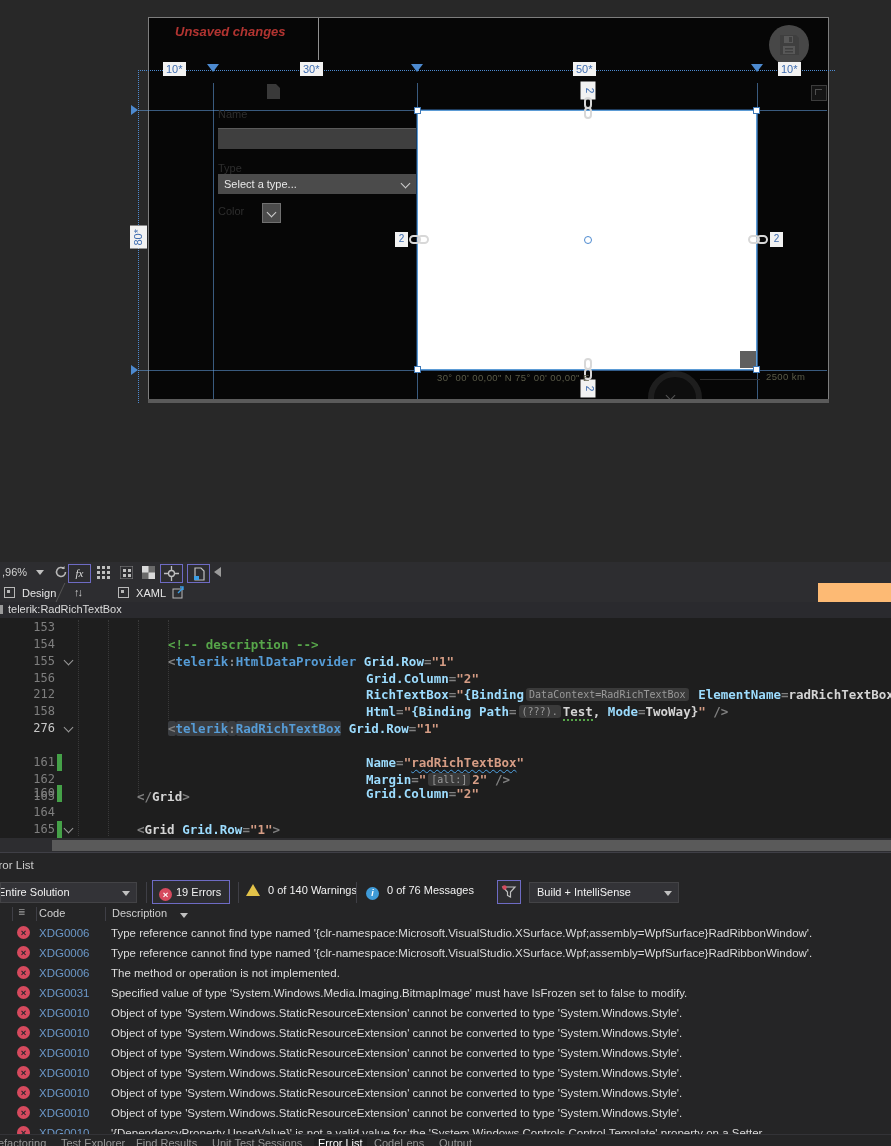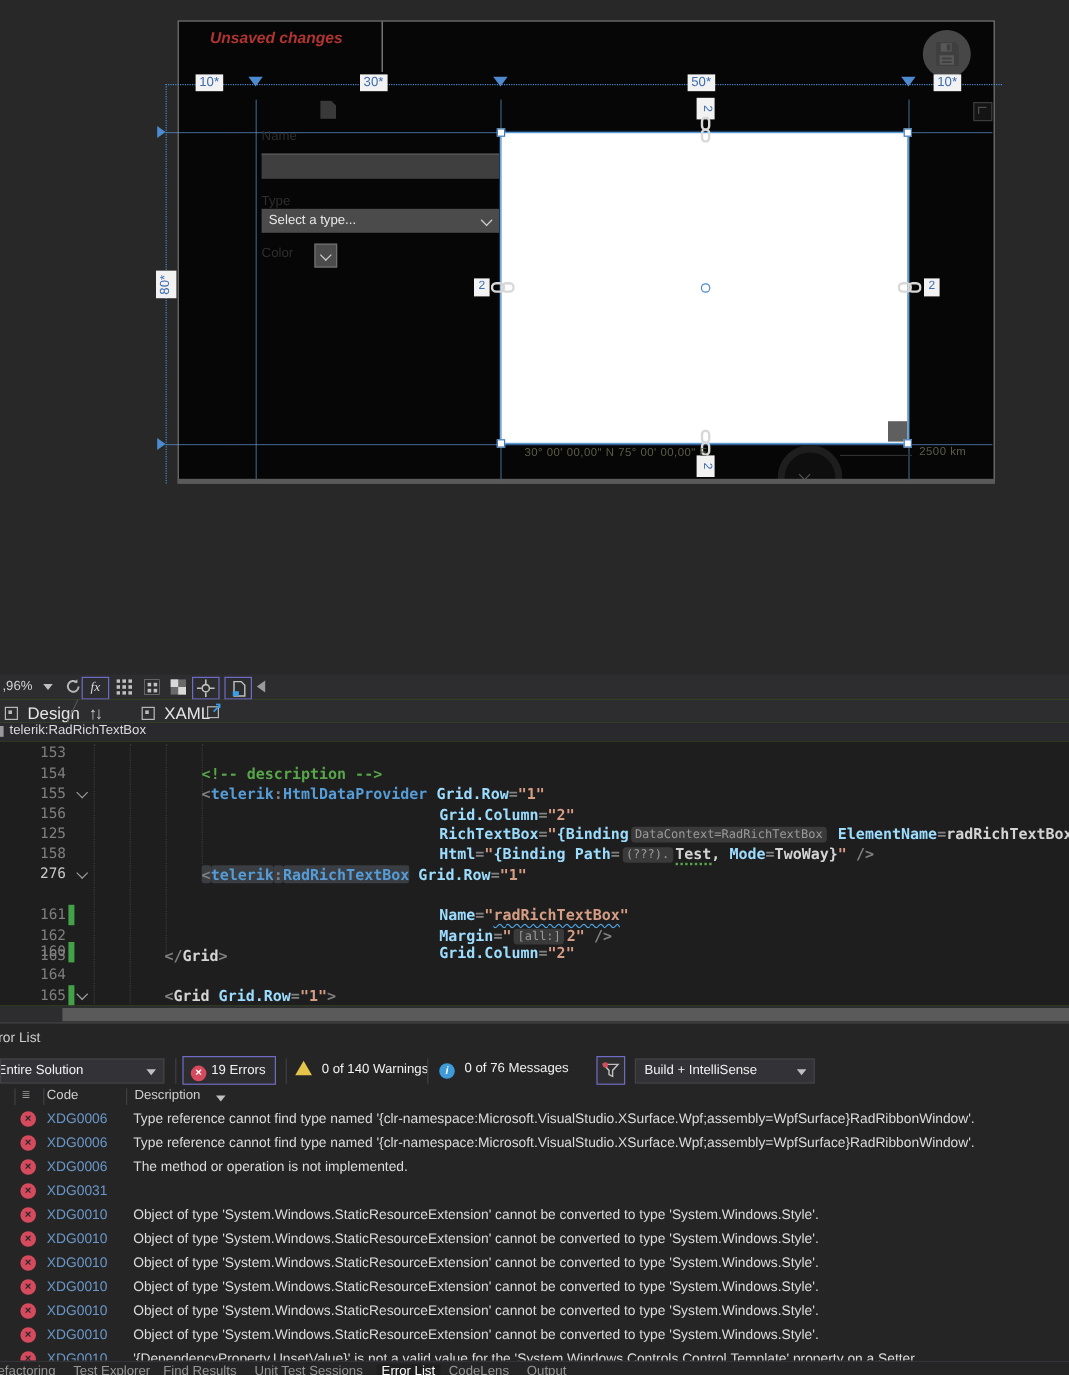--- a/index.html
+++ b/index.html
@@ -1,16 +1,16 @@
 <!DOCTYPE html>
 <html><head>
 <meta charset="utf-8">
 <style>
   html,body{margin:0;padding:0;background:#1b1b1b;}
-  #root{position:relative;width:891px;height:1146px;overflow:hidden;background:#4d7c0f;
+  #root{position:relative;width:891px;height:1146px;overflow:hidden;background:#fdba74;
         font-family:"Liberation Sans",sans-serif;-webkit-font-smoothing:antialiased;}
   .abs{position:absolute;}
 
   
   #artboard{position:absolute;left:0;top:0;width:891px;height:563px;background:#282828;}
   #dwin{position:absolute;left:148px;top:17px;width:679px;height:384px;background:#060606;border:1px solid #7d7d7d;}
   #unsaved{position:absolute;left:175px;top:24px;color:#b23431;font-style:italic;font-weight:bold;font-size:13px;}
   #titlesep{position:absolute;left:318px;top:18px;width:1px;height:42px;background:#909090;}
   #savecircle{position:absolute;left:769px;top:25px;width:40px;height:40px;border-radius:50%;background:rgba(150,150,150,.45);}
   .doth{border-top:1px dotted #4d8ad0;}
@@ -43,21 +43,21 @@
 
   
   #dtoolbar{position:absolute;left:0;top:562px;width:891px;height:21px;background:#2d2d30;color:#c8c8c8;}
   .tbtxt{position:absolute;font-size:11px;color:#d2d2d2;}
   .pbox{position:absolute;width:23px;height:19px;border:1px solid #6e6bc4;box-sizing:border-box;text-align:center;}
   .caret{display:inline-block;width:0;height:0;border-left:4px solid transparent;border-right:4px solid transparent;border-top:5px solid #c0c0c0;}
   .tri-l{width:0;height:0;border-top:5px solid transparent;border-bottom:5px solid transparent;border-right:7px solid #9a9a9a;}
   #dscroll{position:absolute;left:800px;top:564px;width:91px;height:15px;background:#5a5a5a;}
 
   
-  #viewtabs{position:absolute;left:0;top:583px;width:891px;height:19px;background:#2d2d30;color:#e6e6e6;font-size:14px;text-decoration:underline;}
+  #viewtabs{position:absolute;left:0;top:583px;width:818px;height:19px;background:#2d2d30;color:#e6e6e6;font-size:11px;text-decoration:underline;}
   .vicon{display:inline-block;width:9px;height:9px;border:1px solid #b8b8b8;position:relative;top:1px;}
   .vicon:before{content:"";position:absolute;left:2px;top:2px;width:3px;height:3px;background:#b8b8b8;}
   #tabslant{position:absolute;left:60px;top:0px;width:1px;height:19px;background:#565656;transform:skewX(-25deg);}
 
   
   #breadcrumb{position:absolute;left:0;top:602px;width:891px;height:16px;background:#2a2a2e;color:#dcdcdc;font-size:11px;}
   #bc-mark{position:absolute;left:0;top:3px;width:3px;height:9px;background:#9a9a9a;}
 
   
   #editor{position:absolute;left:0;top:618px;width:891px;height:220px;background:#1e1e1e;overflow:hidden;
@@ -320,21 +320,21 @@
     <span class="code" style="left: 168px;"><span class="p">&lt;</span><span class="t">telerik</span><span class="p">:</span><span class="t">HtmlDataProvider</span><span class="w"> </span><span class="a">Grid.Row</span><span class="p">=</span><span class="s">"1"</span></span>
   </div>
         <div class="cl" style="top: 51.55px;">
 
     <span class="ln">156</span>
 
     <span class="code" style="left: 366px;"><span class="a">Grid.Column</span><span class="p">=</span><span class="s">"2"</span></span>
   </div>
         <div class="cl" style="top: 68.4px;">
 
-    <span class="ln">125</span>
+    <span class="ln">212</span>
 
     <span class="code" style="left: 366px;"><span class="a">RichTextBox</span><span class="p">=</span><span class="s">"</span><span class="a">{Binding</span><span class="h">DataContext=RadRichTextBox</span><span class="w"> </span><span class="a">ElementName</span><span class="p">=</span><span class="w">radRichTextBox</span></span>
   </div>
         <div class="cl" style="top: 85.25px;">
 
     <span class="ln">158</span>
 
     <span class="code" style="left: 366px;"><span class="a">Html</span><span class="p">=</span><span class="s">"</span><span class="a">{Binding</span><span class="w"> </span><span class="a">Path</span><span class="p">=</span><span class="h">(???).</span><span class="w sqg">Test</span><span class="w">, </span><span class="a">Mode</span><span class="p">=</span><span class="w">TwoWay}</span><span class="s">"</span><span class="p"> /&gt;</span></span>
   </div>
         <div class="cl sel" style="top: 102.1px;">
@@ -446,20 +446,21 @@
     <span class="edesc">Type reference cannot find type named '{clr-namespace:Microsoft.VisualStudio.XSurface.Wpf;assembly=WpfSurface}RadRibbonWindow'.</span>
   </div>
         <div class="erow" style="top: 40px;">
     <span class="errdot">×</span>
     <span class="ecode">XDG0006</span>
     <span class="edesc">The method or operation is not implemented.</span>
   </div>
         <div class="erow" style="top: 60px;">
     <span class="errdot">×</span>
     <span class="ecode">XDG0031</span>
+    <span class="edesc">Specified value of type 'System.Windows.Media.Imaging.BitmapImage' must have IsFrozen set to false to modify.</span>
   </div>
         <div class="erow" style="top: 80px;">
     <span class="errdot">×</span>
     <span class="ecode">XDG0010</span>
     <span class="edesc">Object of type 'System.Windows.StaticResourceExtension' cannot be converted to type 'System.Windows.Style'.</span>
   </div>
         <div class="erow" style="top: 100px;">
     <span class="errdot">×</span>
     <span class="ecode">XDG0010</span>
     <span class="edesc">Object of type 'System.Windows.StaticResourceExtension' cannot be converted to type 'System.Windows.Style'.</span>

